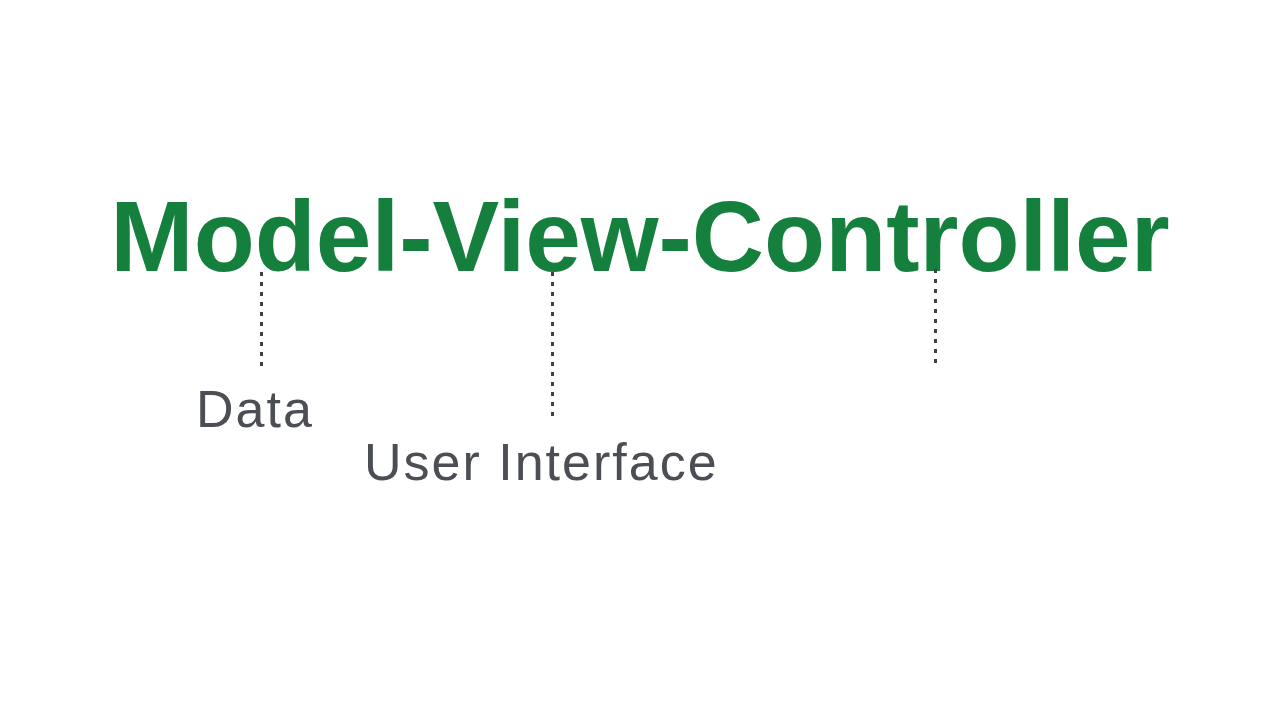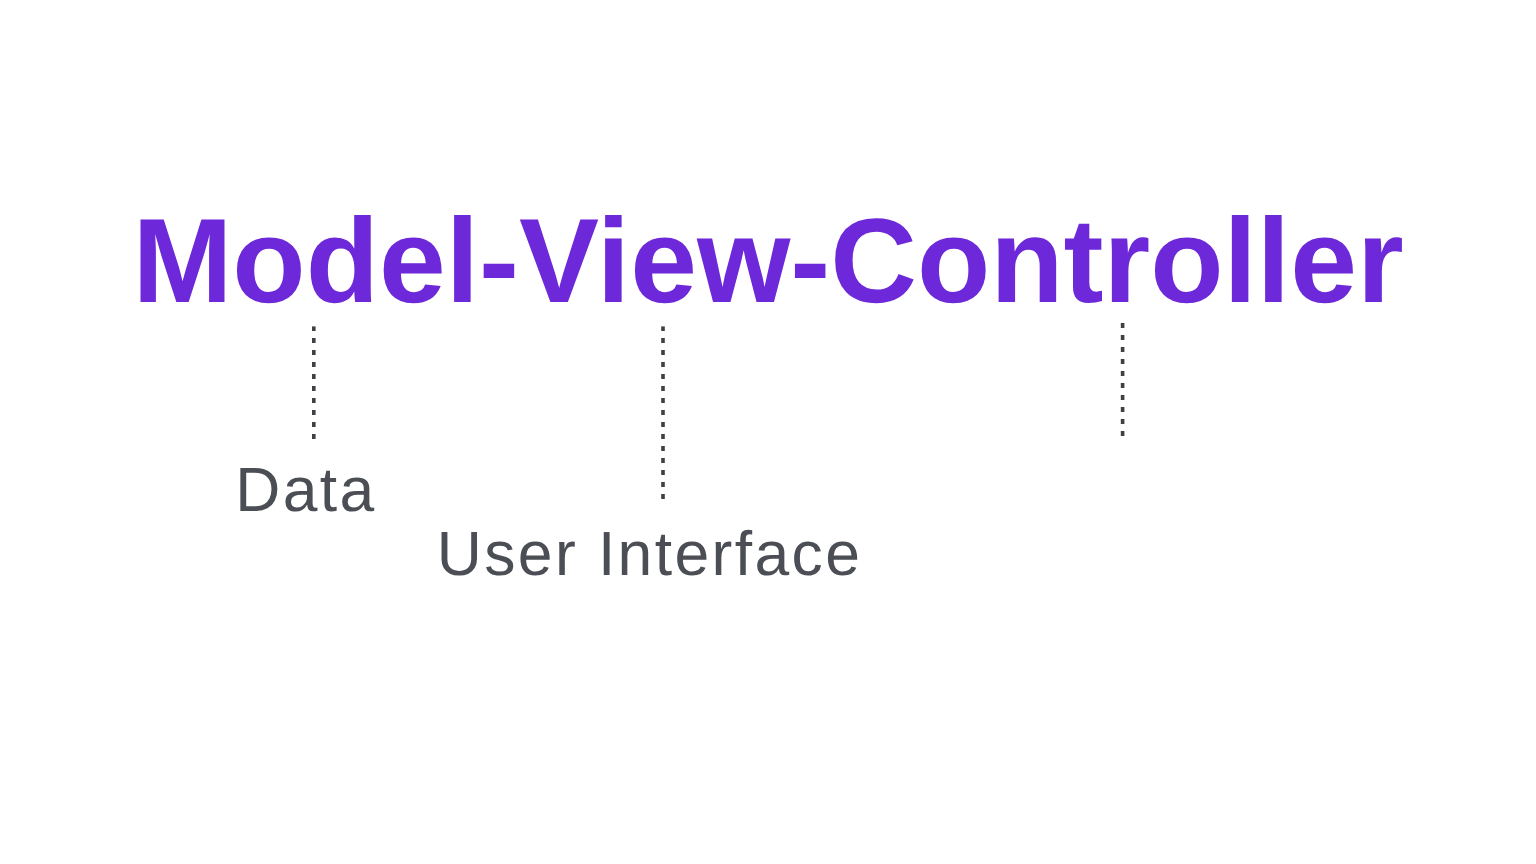--- a/index.html
+++ b/index.html
@@ -13,28 +13,28 @@
     height: 720px;
     background: #ffffff;
     overflow: hidden;
     font-family: "Liberation Sans", sans-serif;
   }
   .title {
     position: absolute;
     left: 0;
     right: 0;
     top: 168px;
-    margin: 0;
+    margin: 18px;
     text-align: center;
     font-family: "Liberation Sans", sans-serif;
     font-size: 100px;
     font-weight: bold;
     line-height: 1;
     letter-spacing: 0px;
-    color: #6d28d9;
+    color: #15803d;
     white-space: nowrap;
   }
   .connector {
     position: absolute;
     width: 3px;
     
     background-image: repeating-linear-gradient(
       to bottom,
       #3d4045 0px, #3d4045 4px,
       transparent 4px, transparent 10px

